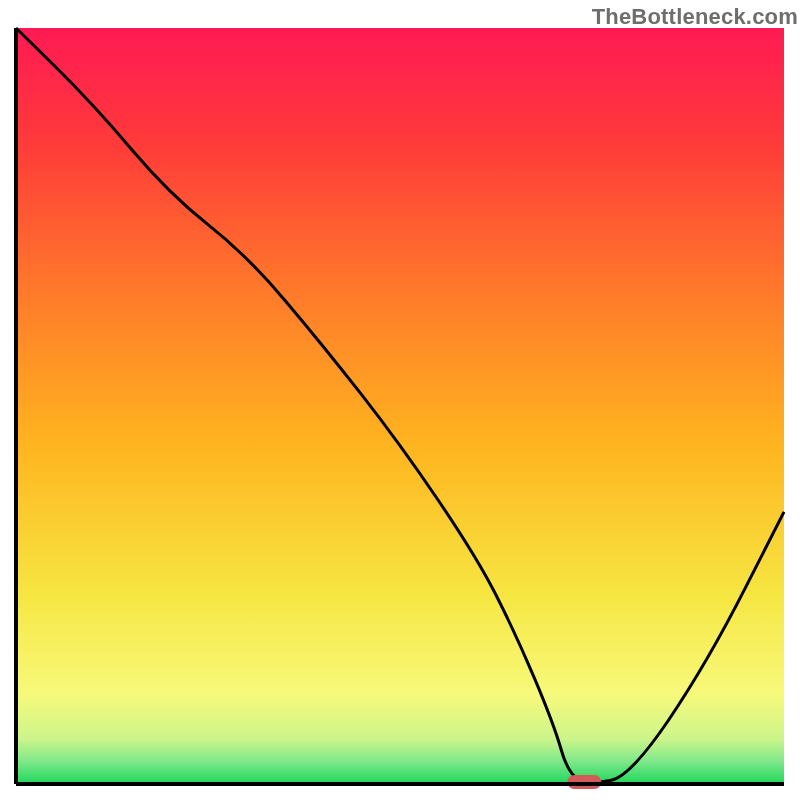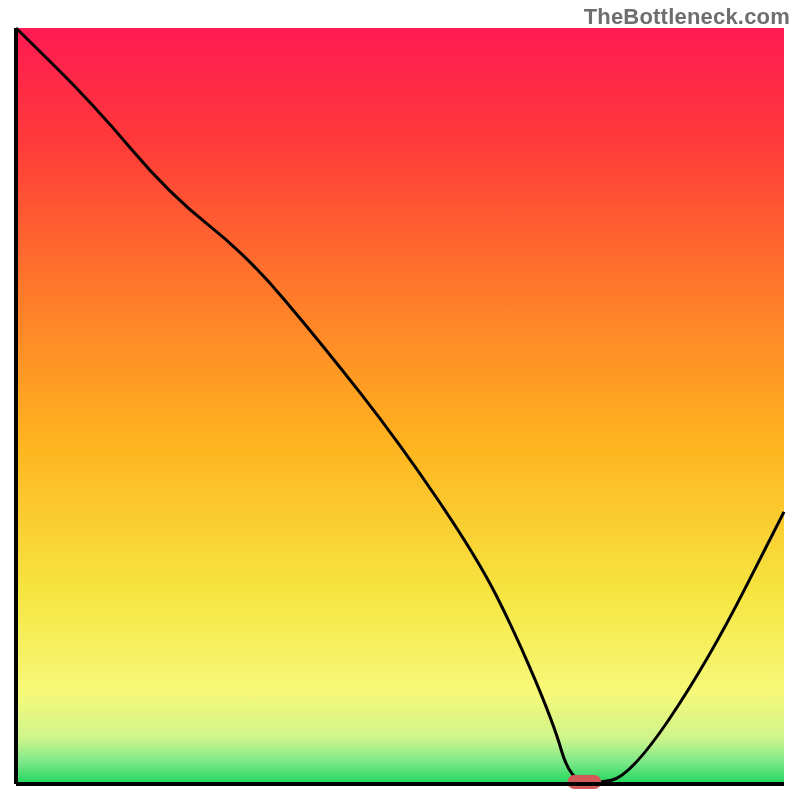--- a/index.html
+++ b/index.html
@@ -11,21 +11,21 @@
     font-family: Arial, sans-serif;
   }
   .container {
     position: relative;
     width: 800px;
     height: 800px;
   }
   .watermark {
     position: absolute;
     top: 4px;
-    right: 10px;
+    right: 2px;
     font-size: 22px;
     font-weight: bold;
     color: #6e6e6e;
     letter-spacing: 0.2px;
     z-index: 10;
   }
   svg.plot {
     position: absolute;
     left: 16px;
     top: 28px;

